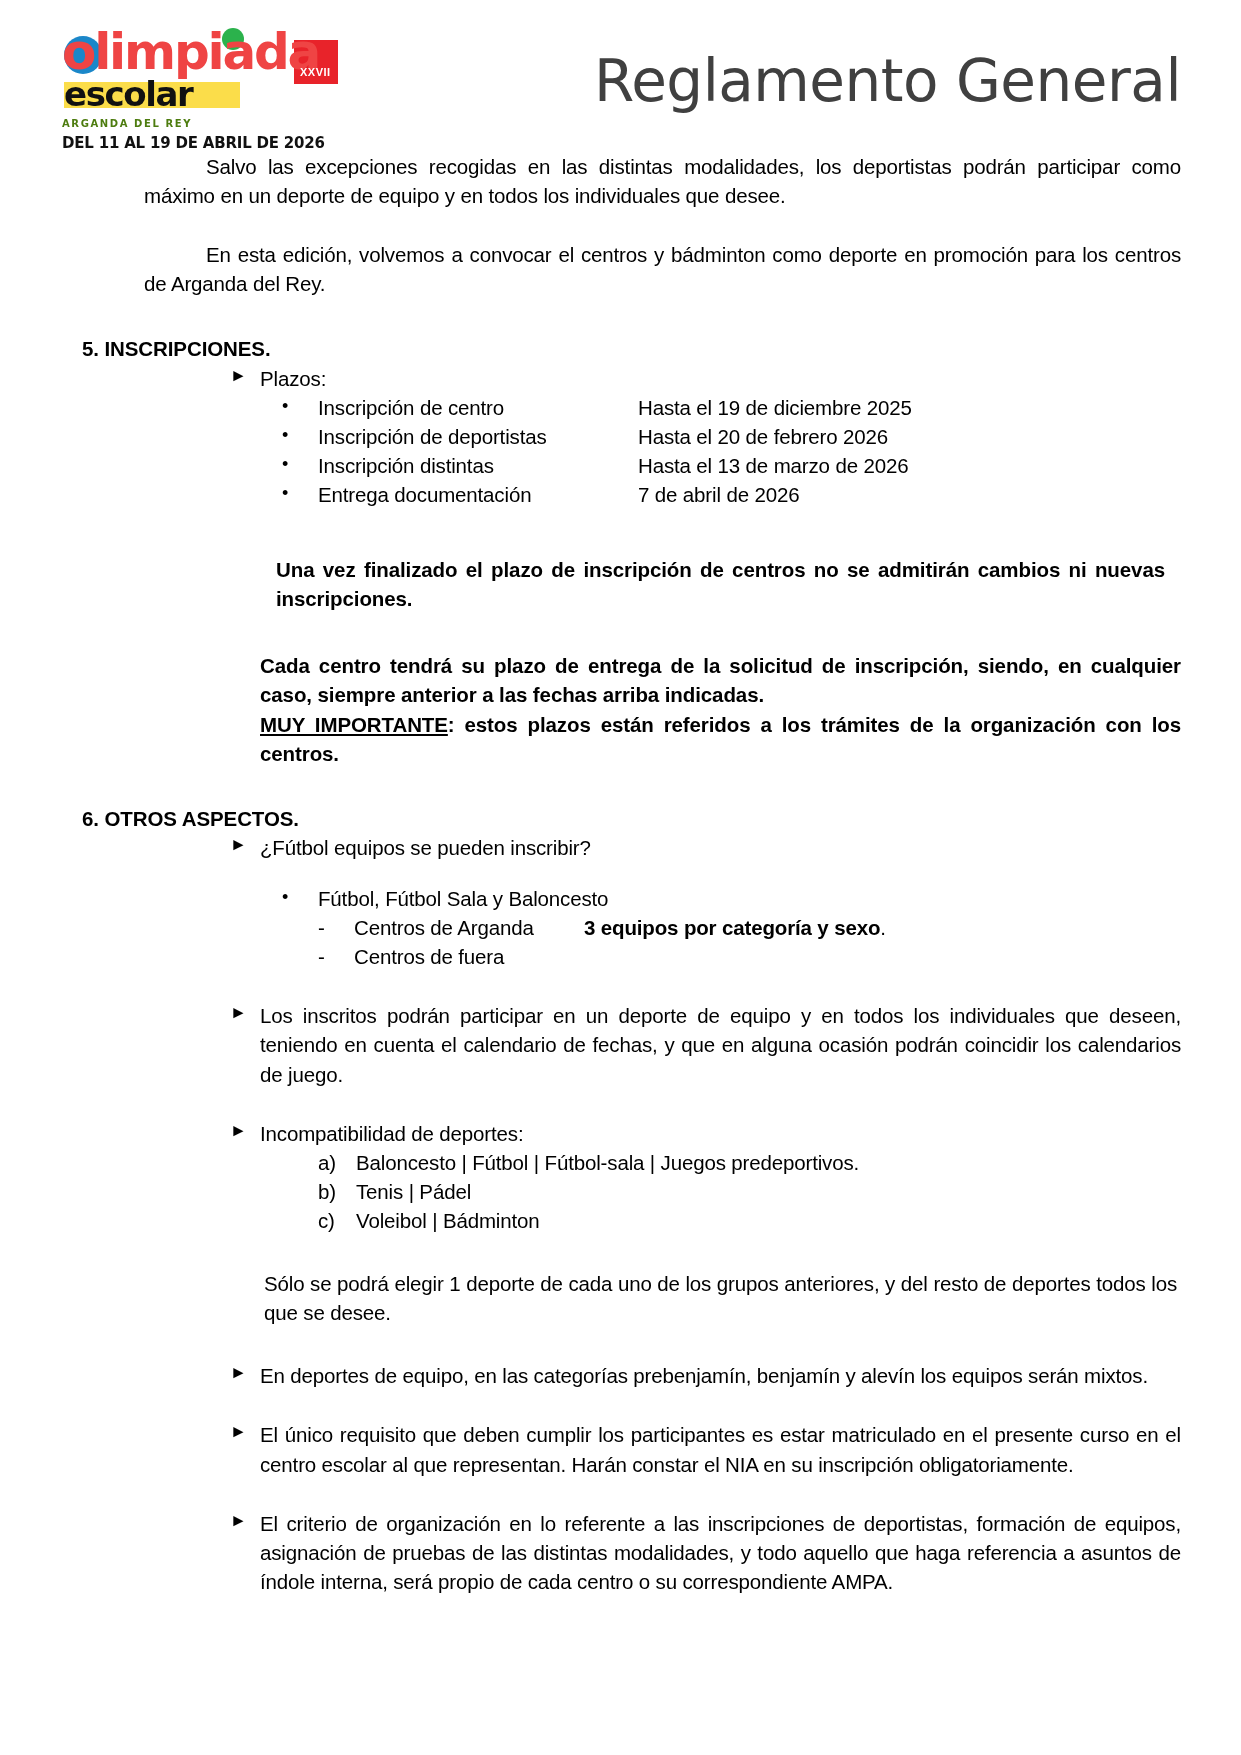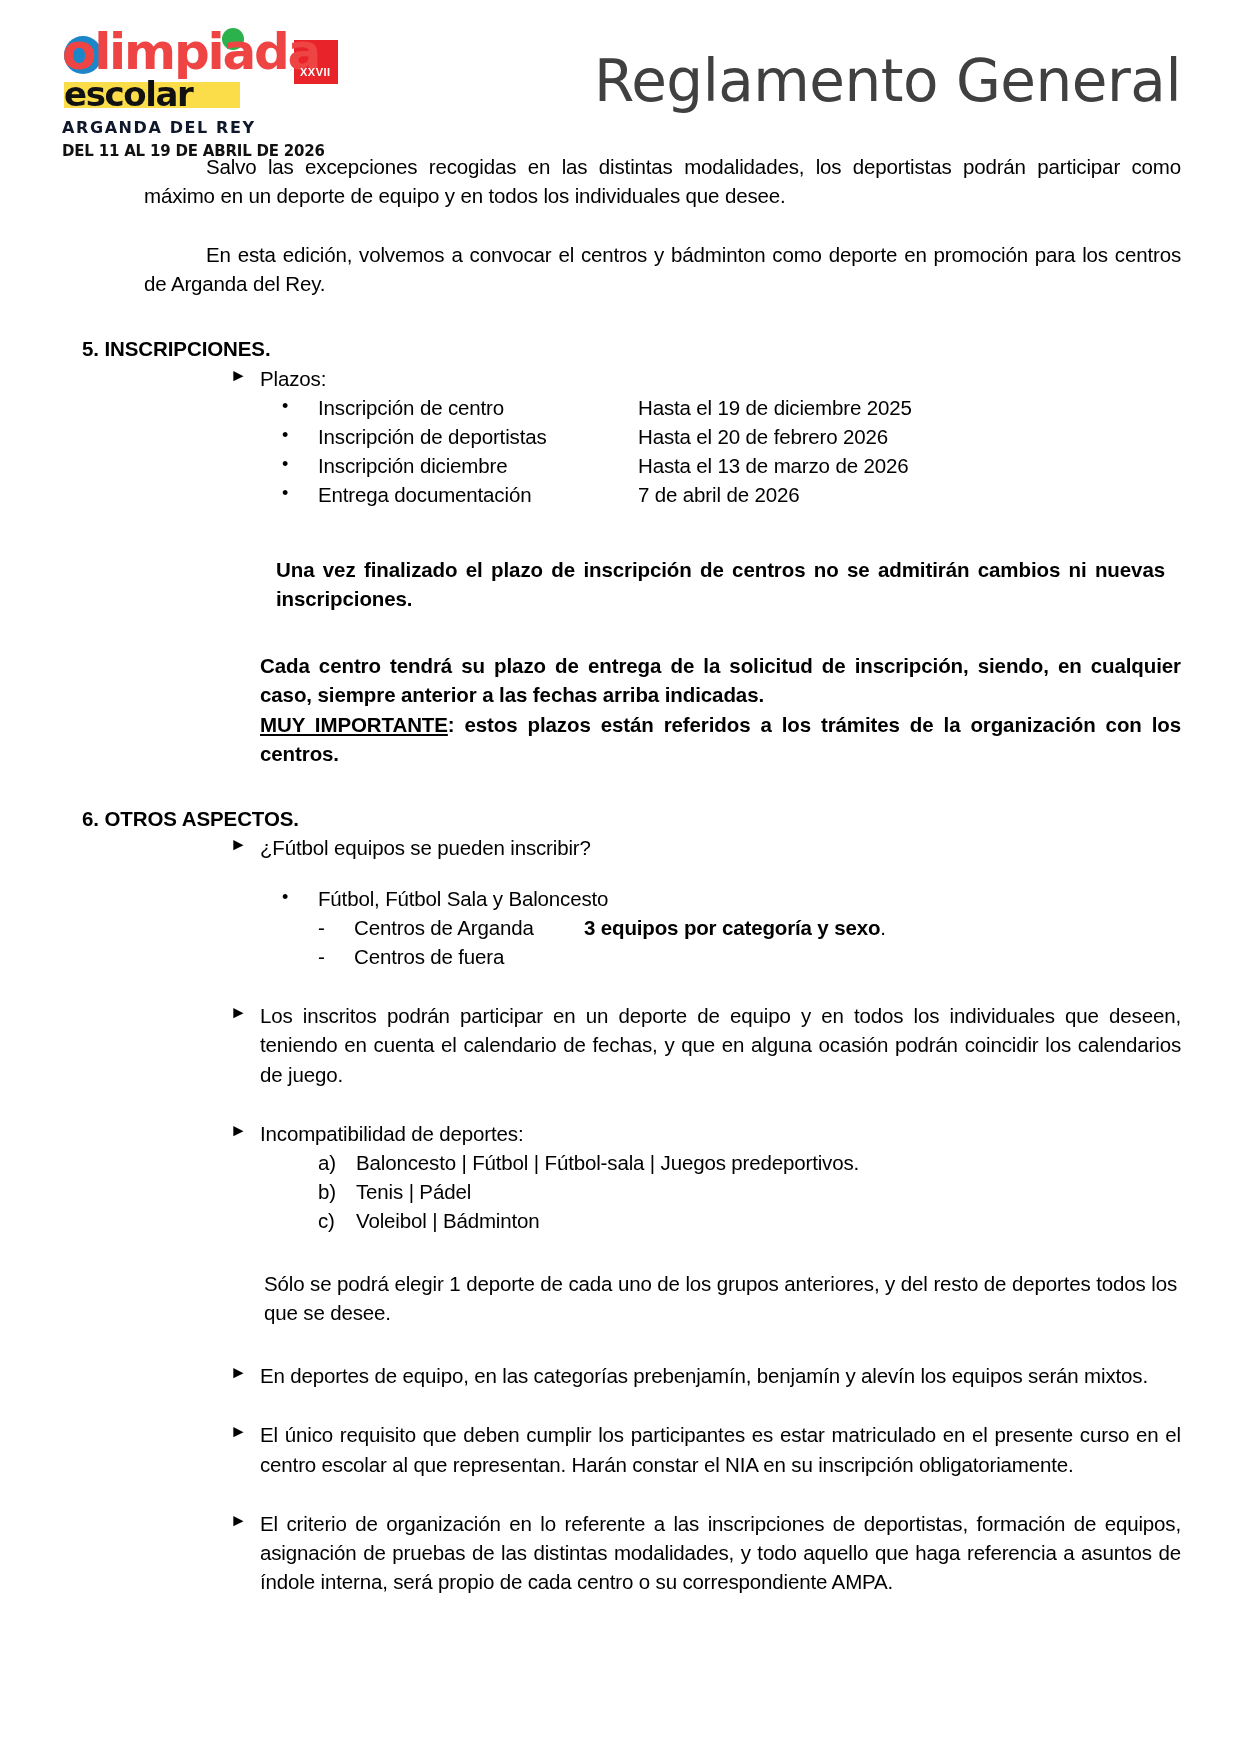--- a/index.html
+++ b/index.html
@@ -124,23 +124,23 @@
     font-size: 34px;
     letter-spacing: -1.4px;
     line-height: 40px;
     color: #111111;
   }
 
   .logo-arganda {
     margin-top: 4px;
     font-family: "DejaVu Sans", sans-serif;
     font-weight: bold;
-    font-size: 16px;
+    font-size: 10px;
     letter-spacing: 1.6px;
-    color: #0f172a;
+    color: #4d7c0f;
   }
   .logo-dates {
     margin-top: 5px;
     font-family: "DejaVu Sans", sans-serif;
     font-weight: bold;
     font-size: 15px;
     letter-spacing: -0.2px;
     color: #111111;
   }
 
@@ -323,21 +323,21 @@
       <span class="dot-label">Inscripción de centro</span>
       <span class="dot-value">Hasta el 19 de diciembre 2025</span>
     </div>
     <div class="dot-item">
       <span class="dot-mark">•</span>
       <span class="dot-label">Inscripción de deportistas</span>
       <span class="dot-value">Hasta el 20 de febrero 2026</span>
     </div>
     <div class="dot-item">
       <span class="dot-mark">•</span>
-      <span class="dot-label">Inscripción diciembre</span>
+      <span class="dot-label">Inscripción distintas</span>
       <span class="dot-value">Hasta el 13 de marzo de 2026</span>
     </div>
     <div class="dot-item">
       <span class="dot-mark">•</span>
       <span class="dot-label">Entrega documentación</span>
       <span class="dot-value">7 de abril de 2026</span>
     </div>
 
     <div class="gap-md"></div>
 

